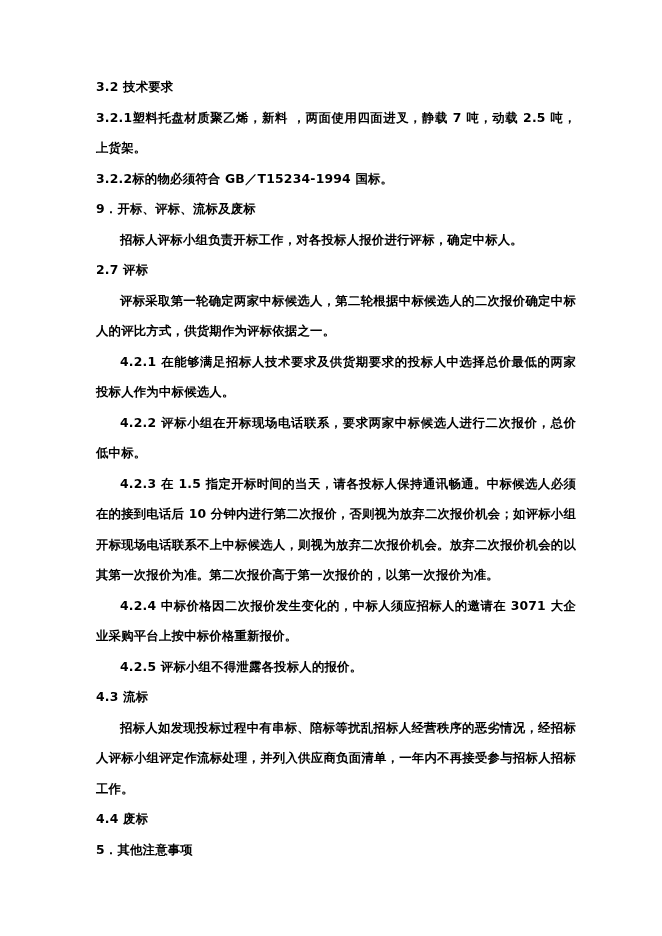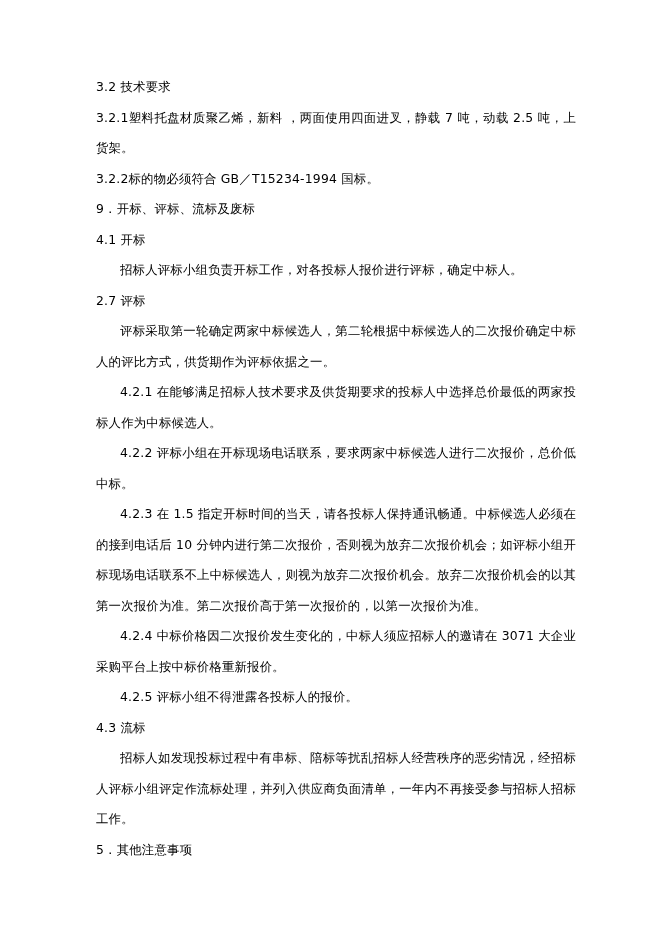--- a/index.html
+++ b/index.html
@@ -24,39 +24,39 @@
     width: 480px;
   }
   .para {
     font-size: 12.4px;
     line-height: 30.5px;
     text-align: justify;
     text-justify: inter-ideograph;
     margin: 0;
     letter-spacing: 0.2px;
     white-space: pre-wrap;
+    font-weight: bold;
   }
   .indent-1 { text-indent: 0; }
   .indent-2 { text-indent: 24px; }
 </style>
 </head>
 <body>
 
 <div class="page">
   <div class="content">
 
     <p class="para indent-1">3.2 技术要求</p>
 
     <p class="para indent-1">3.2.1塑料托盘材质聚乙烯，新料 ，两面使用四面进叉，静载 7 吨，动载 2.5 吨，上货架。</p>
 
     <p class="para indent-1">3.2.2标的物必须符合 GB／T15234-1994 国标。</p>
 
     <p class="para indent-1">9．开标、评标、流标及废标</p>
 
-    <p class="para indent-1">4.1 开标</p>
 
     <p class="para indent-2">招标人评标小组负责开标工作，对各投标人报价进行评标，确定中标人。</p>
 
     <p class="para indent-1">2.7 评标</p>
 
     <p class="para indent-2">评标采取第一轮确定两家中标候选人，第二轮根据中标候选人的二次报价确定中标人的评比方式，供货期作为评标依据之一。</p>
 
     <p class="para indent-2">4.2.1 在能够满足招标人技术要求及供货期要求的投标人中选择总价最低的两家投标人作为中标候选人。</p>
 
     <p class="para indent-2">4.2.2 评标小组在开标现场电话联系，要求两家中标候选人进行二次报价，总价低中标。</p>
@@ -64,18 +64,19 @@
     <p class="para indent-2">4.2.3 在 1.5 指定开标时间的当天，请各投标人保持通讯畅通。中标候选人必须在的接到电话后 10 分钟内进行第二次报价，否则视为放弃二次报价机会；如评标小组开标现场电话联系不上中标候选人，则视为放弃二次报价机会。放弃二次报价机会的以其第一次报价为准。第二次报价高于第一次报价的，以第一次报价为准。</p>
 
     <p class="para indent-2">4.2.4 中标价格因二次报价发生变化的，中标人须应招标人的邀请在 3071 大企业采购平台上按中标价格重新报价。</p>
 
     <p class="para indent-2">4.2.5 评标小组不得泄露各投标人的报价。</p>
 
     <p class="para indent-1">4.3 流标</p>
 
     <p class="para indent-2">招标人如发现投标过程中有串标、陪标等扰乱招标人经营秩序的恶劣情况，经招标人评标小组评定作流标处理，并列入供应商负面清单，一年内不再接受参与招标人招标工作。</p>
 
+    <p class="para indent-1">4.4 废标</p>
 
 
     <p class="para indent-1">5．其他注意事项</p>
 
   </div>
 </div>
 
 </body></html>

